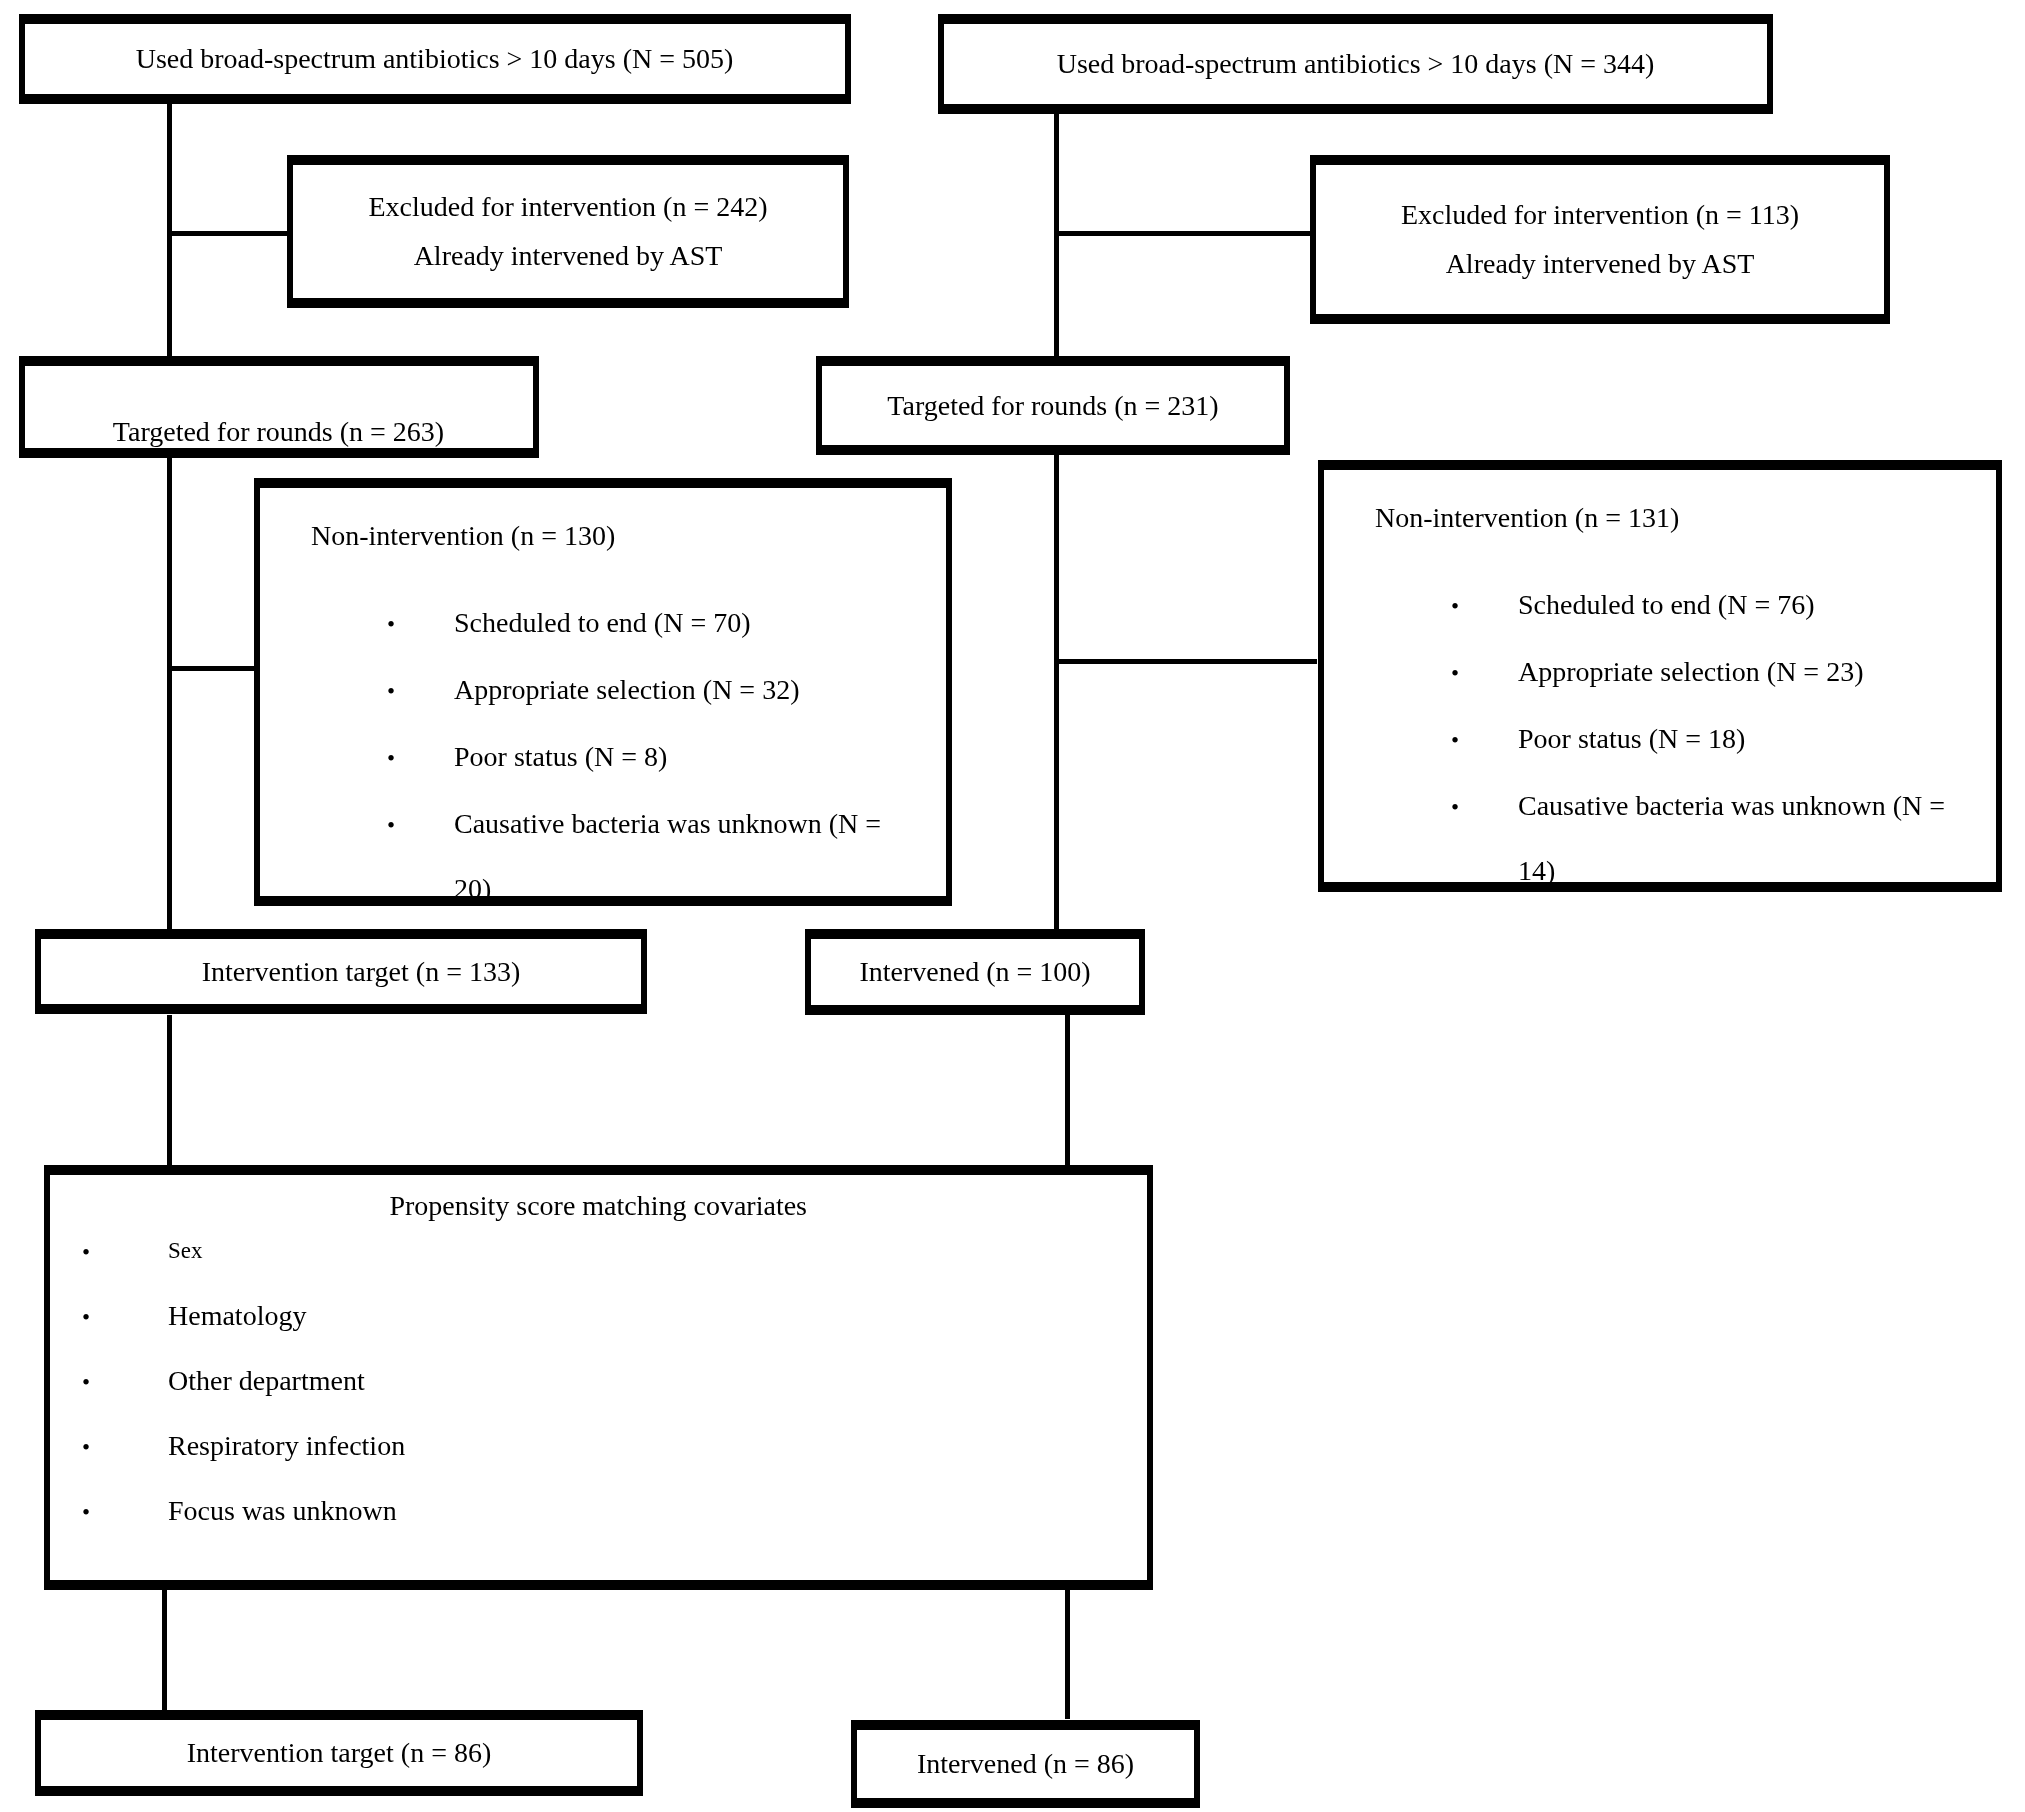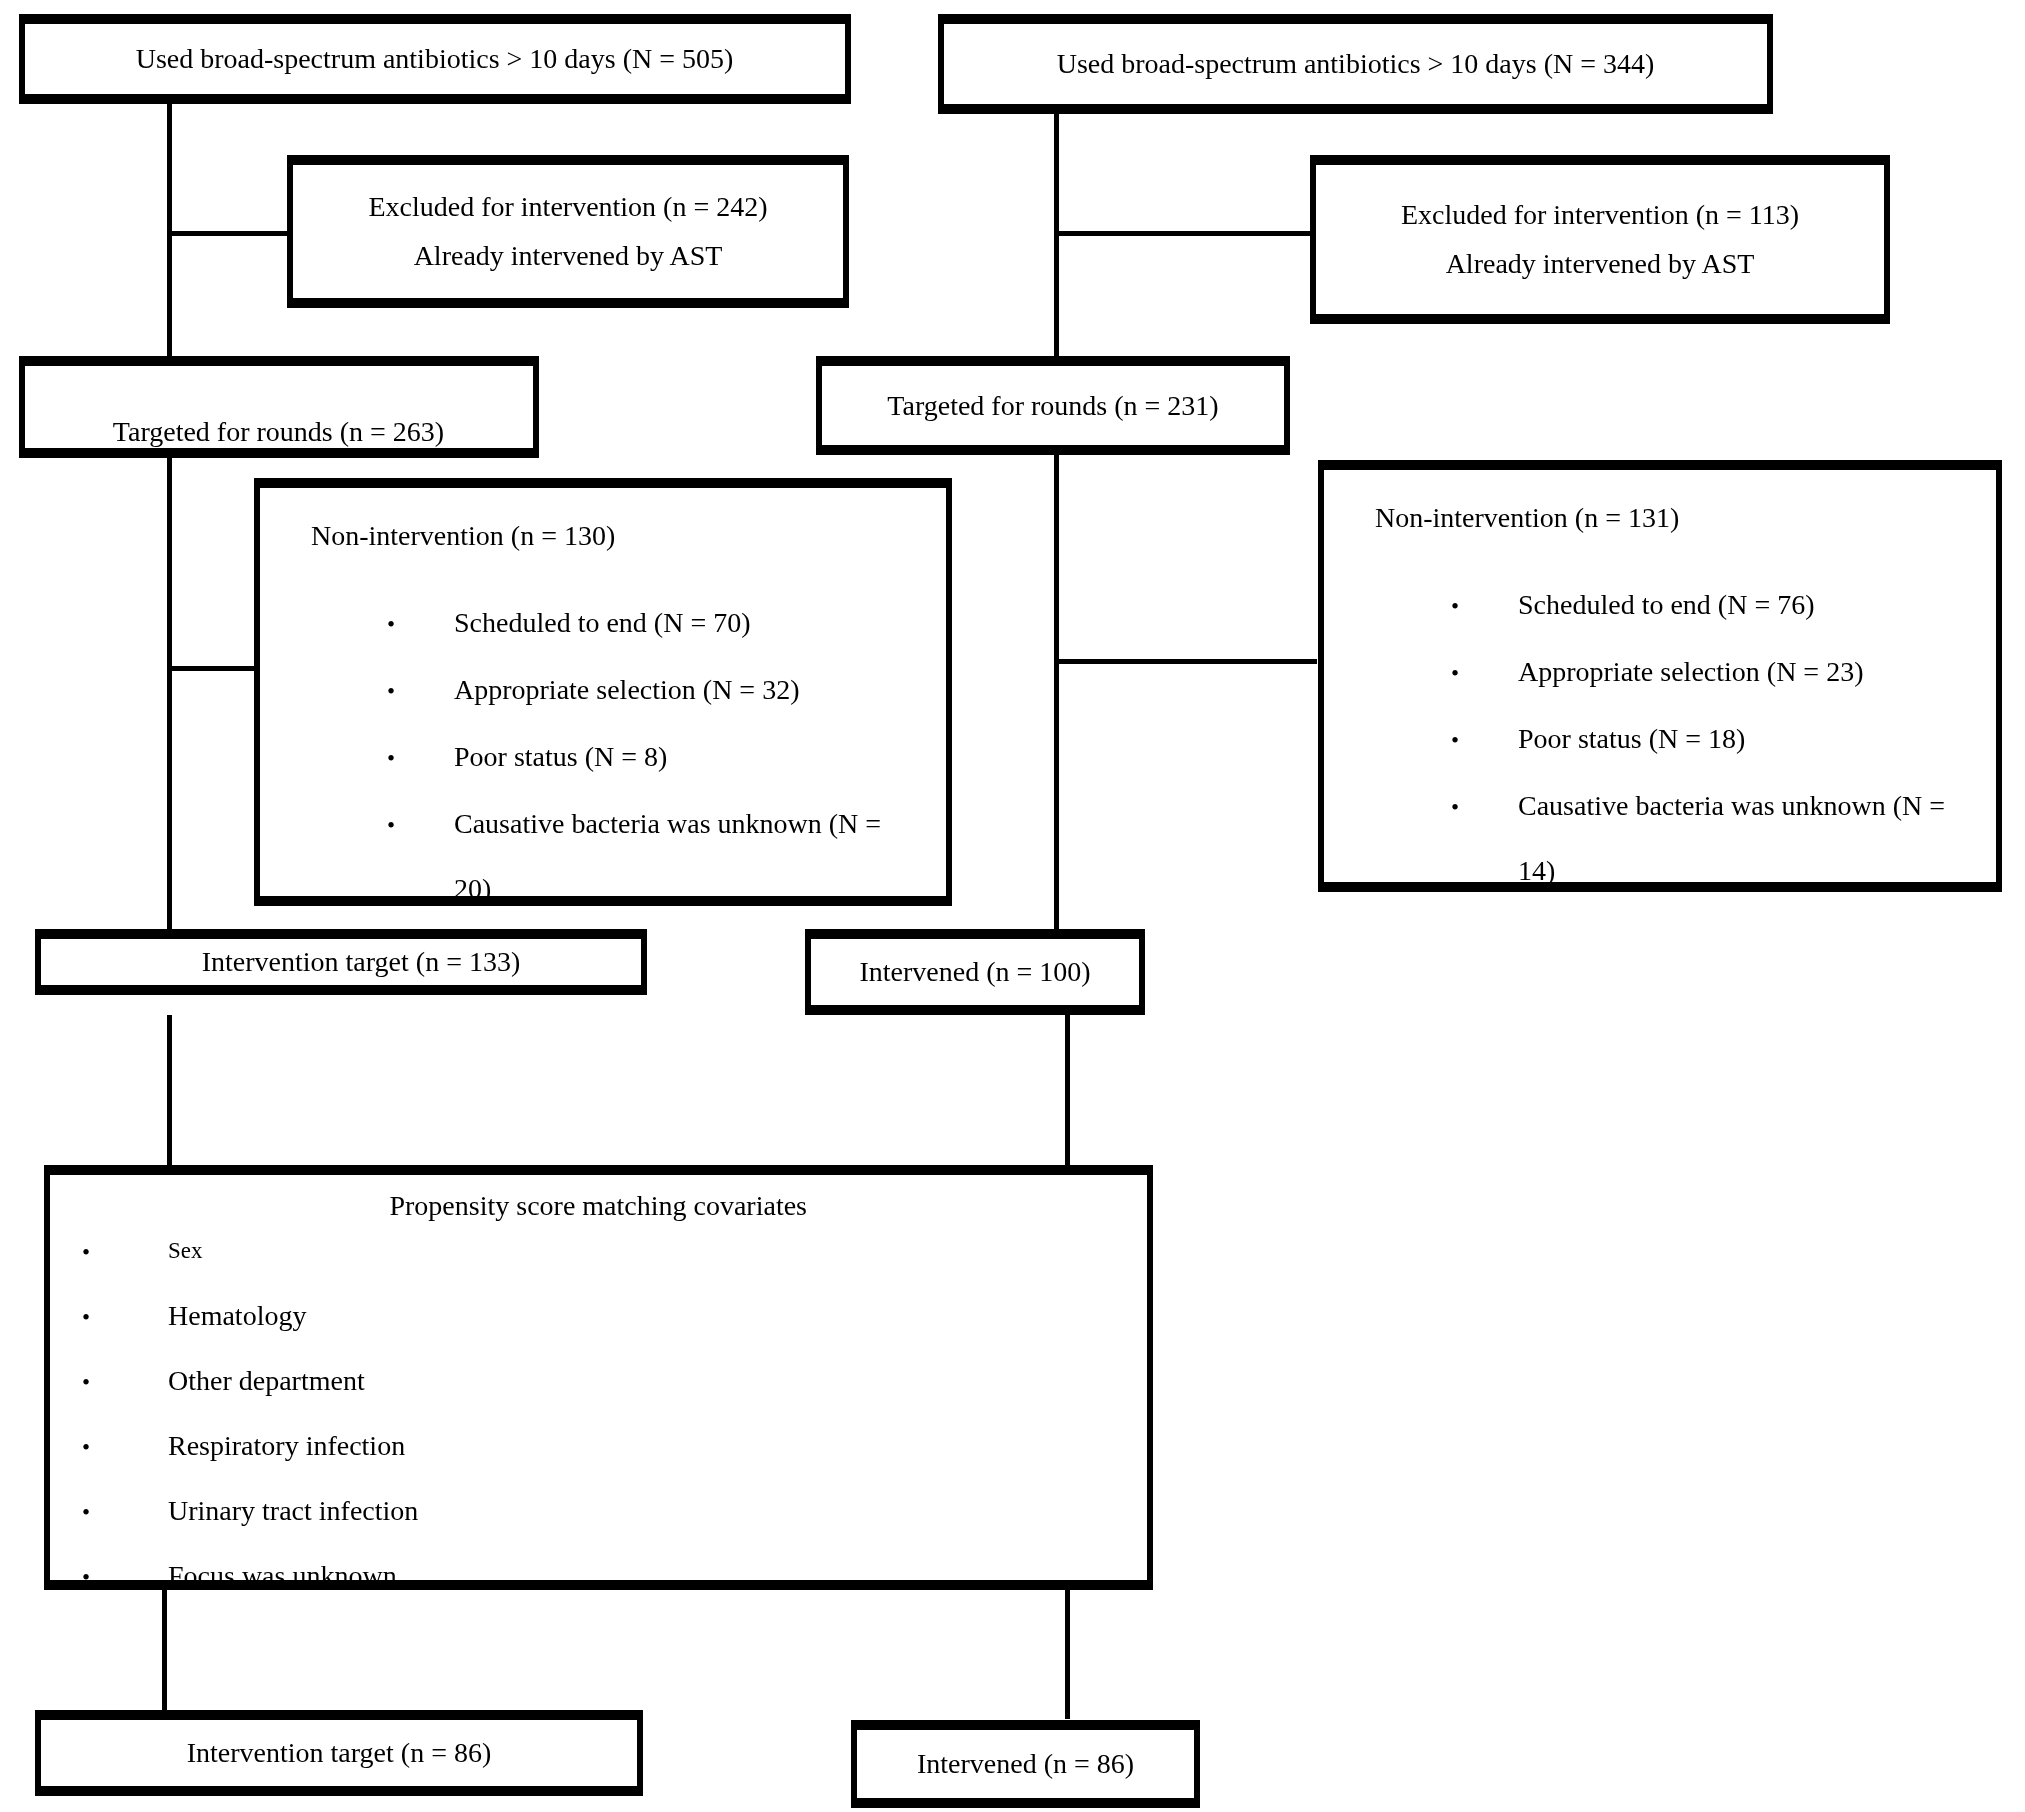--- a/index.html
+++ b/index.html
@@ -131,21 +131,21 @@
         <span class="b-dot"></span>
         <span class="b-text">Poor status (N = 18)</span>
       </div>
       <div class="b-row">
         <span class="b-dot"></span>
         <span class="b-text">Causative bacteria was unknown (N = 14)</span>
       </div>
     </div>
   </div>
 
-  <div class="box center" style="left:35px;top:929px;width:612px;height:66px;padding-left:40px;">
+  <div class="box center" style="left:35px;top:929px;width:612px;height:85px;padding-left:40px;">
     <span>Intervention target (n = 133)</span>
   </div>
 
   <div class="box center" style="left:805px;top:929px;width:340px;height:86px;">
     <span>Intervened (n = 100)</span>
   </div>
 
   <div class="box matching" style="left:44px;top:1165px;width:1109px;height:425px;">
     <div class="m-title">Propensity score matching covariates</div>
     <div class="mlist">
@@ -160,24 +160,20 @@
       <div class="m-row">
         <span class="m-dot"></span>
         <span class="m-text">Other department</span>
       </div>
       <div class="m-row">
         <span class="m-dot"></span>
         <span class="m-text">Respiratory infection</span>
       </div>
       <div class="m-row">
         <span class="m-dot"></span>
-        <span class="m-text">Urinary tract infection</span>
-      </div>
-      <div class="m-row">
-        <span class="m-dot"></span>
         <span class="m-text">Focus was unknown</span>
       </div>
     </div>
   </div>
 
   <div class="box center" style="left:35px;top:1710px;width:608px;height:86px;">
     <span>Intervention target (n = 86)</span>
   </div>
 
   <div class="box center" style="left:851px;top:1720px;width:349px;height:88px;">

